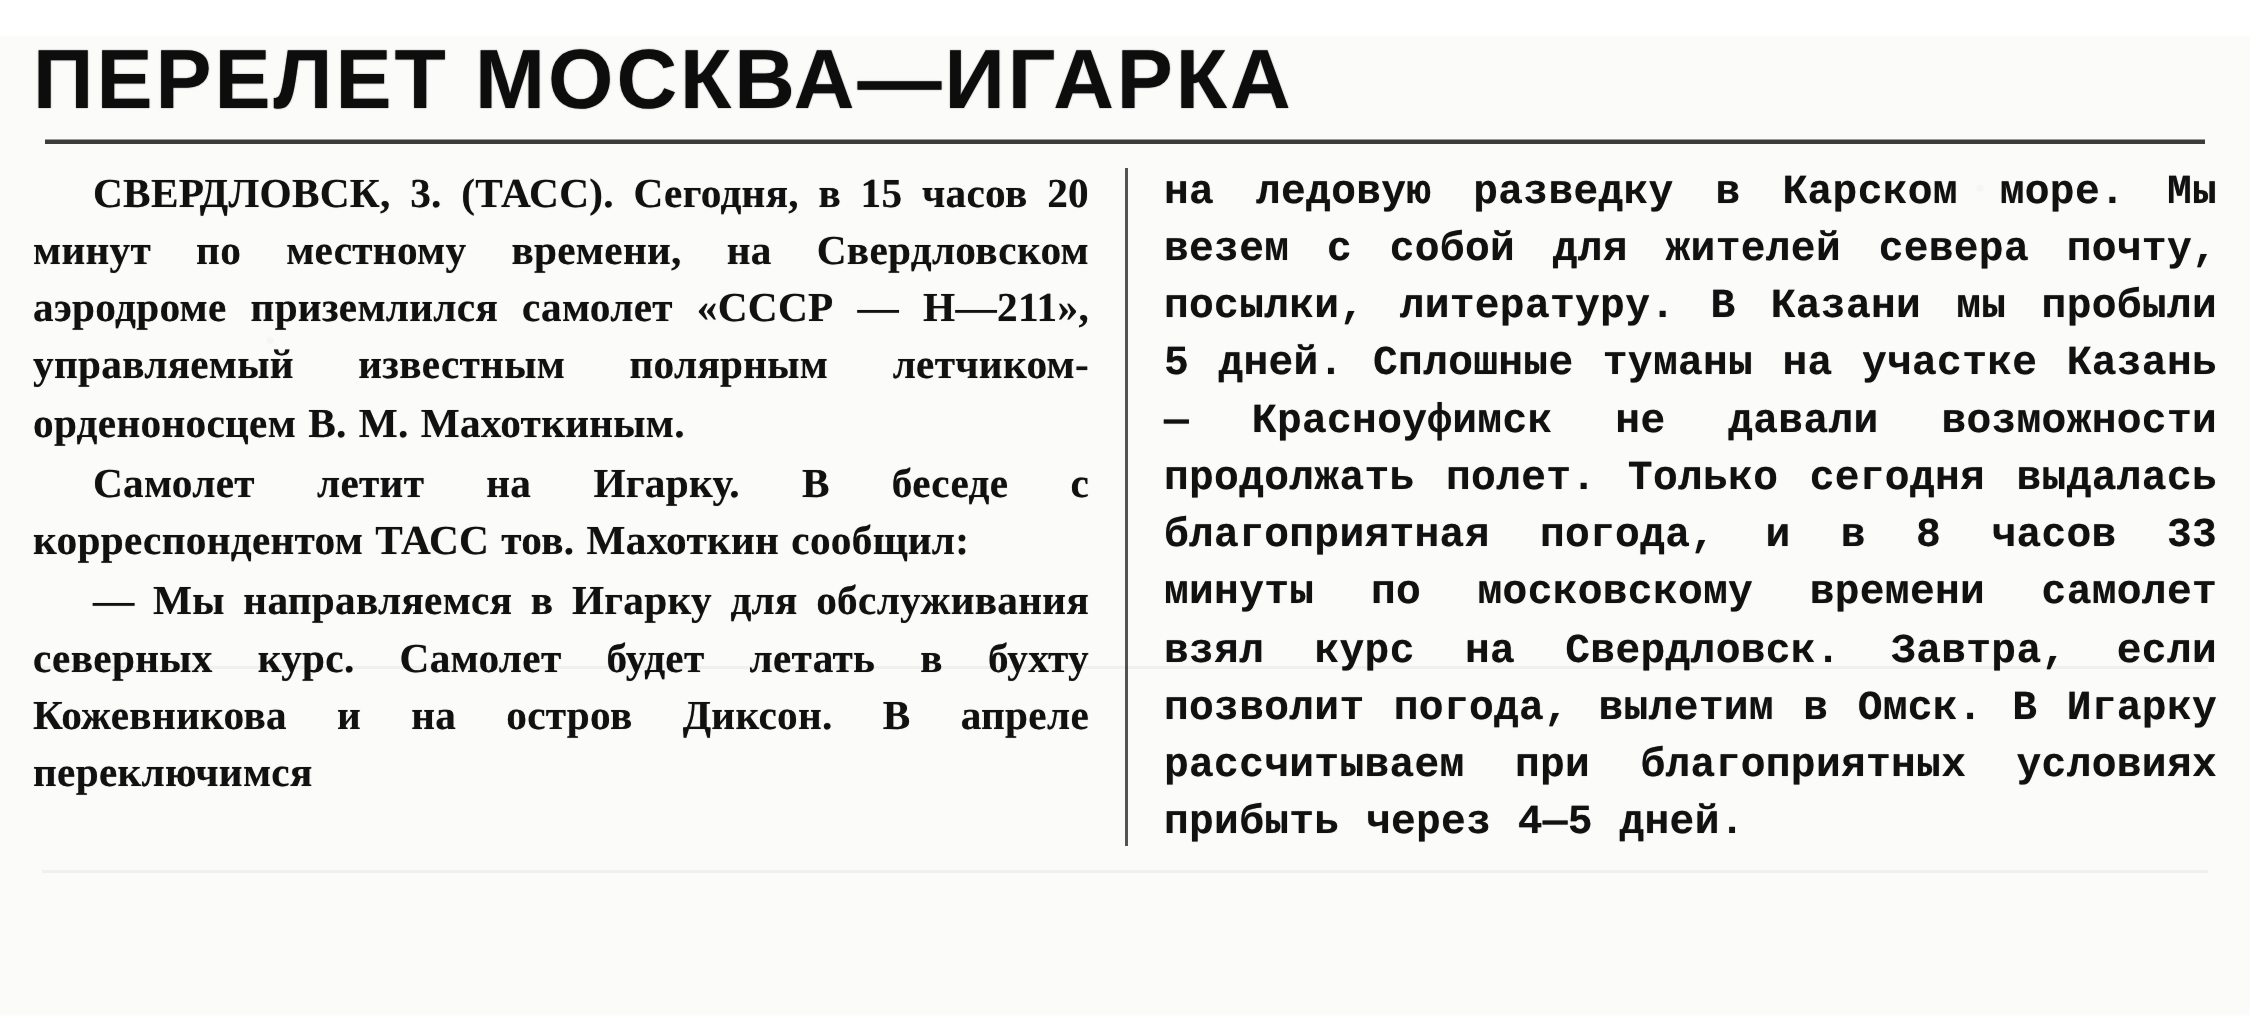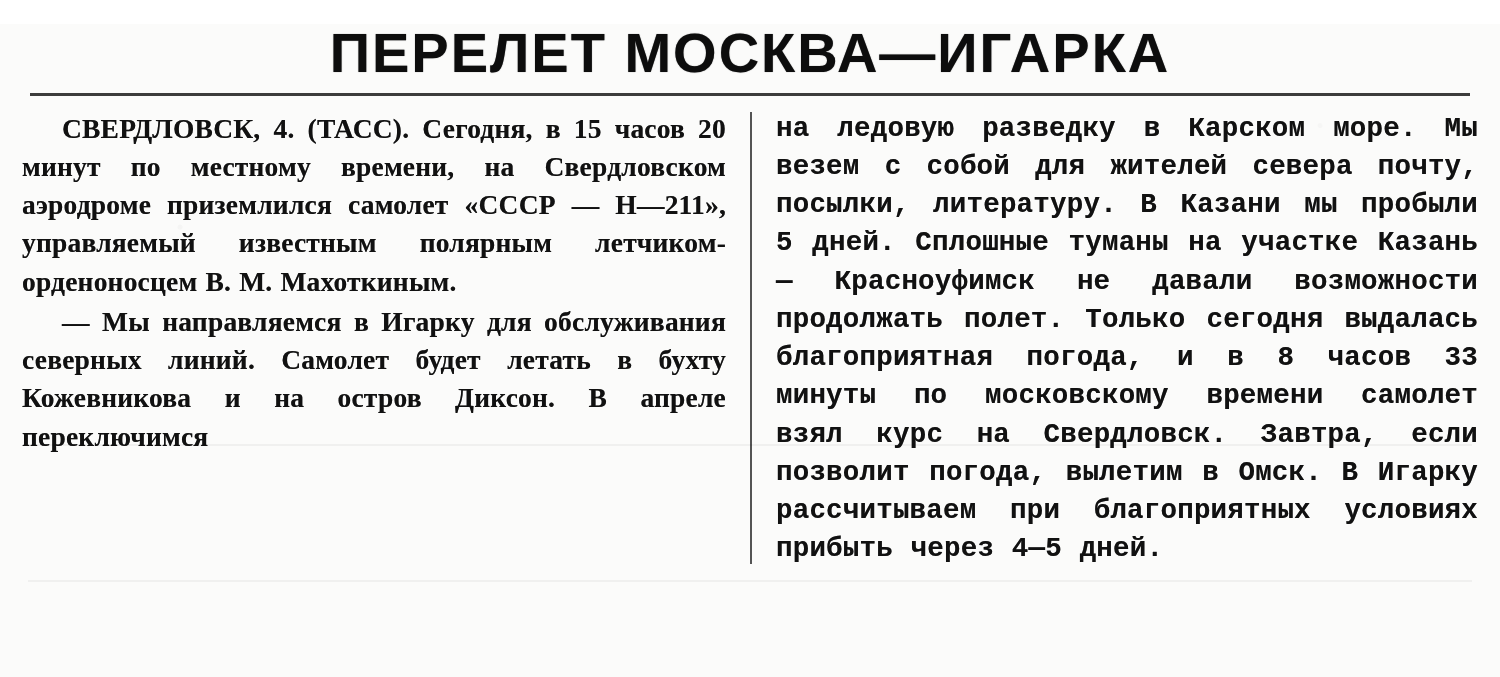--- a/index.html
+++ b/index.html
@@ -21,21 +21,21 @@
     background: #fbfbfa;
     box-sizing: border-box;
     padding: 0 22px;
     
     background-image:
       radial-gradient(circle at 12% 30%, rgba(0,0,0,0.025) 0 2px, transparent 3px),
       radial-gradient(circle at 63% 72%, rgba(0,0,0,0.02) 0 2px, transparent 3px),
       radial-gradient(circle at 88% 15%, rgba(0,0,0,0.02) 0 2px, transparent 3px);
   }
   .headline {
-    text-align: center;
+    text-align: left;
     font-family: "Liberation Sans", sans-serif;
     font-weight: 700;
     font-size: 56px;
     letter-spacing: 2px;
     line-height: 1.05;
     margin: 24px 0 10px 0;
     color: #0d0d0d;
     text-shadow: 0 0 1px rgba(0,0,0,0.55);
     -webkit-font-smoothing: none;
   }
@@ -108,22 +108,23 @@
 
   <h1 class="headline">ПЕРЕЛЕТ МОСКВА—ИГАРКА</h1>
 
   <div class="rule-top"></div>
 
   <div class="columns">
 
     <div class="divider"></div>
 
     <div class="col col-left">
-      <p class="indent lead">СВЕРДЛОВСК, 4. (ТАСС). Сегодня, в 15 часов 20 минут по местному времени, на Свердловском аэродроме приземлился самолет «СССР — Н—211», управляемый известным полярным летчиком-орденоносцем В. М. Махоткиным.</p>
-      <p class="indent">— Мы направляемся в Игарку для обслуживания северных линий. Самолет будет летать в бухту Кожевникова и на остров Диксон. В апреле переключимся</p>
+      <p class="indent lead">СВЕРДЛОВСК, 3. (ТАСС). Сегодня, в 15 часов 20 минут по местному времени, на Свердловском аэродроме приземлился самолет «СССР — Н—211», управляемый известным полярным летчиком-орденоносцем В. М. Махоткиным.</p>
+      <p class="indent">Самолет летит на Игарку. В беседе с корреспондентом ТАСС тов. Махоткин сообщил:</p>
+      <p class="indent">— Мы направляемся в Игарку для обслуживания северных курс. Самолет будет летать в бухту Кожевникова и на остров Диксон. В апреле переключимся</p>
     </div>
 
     <div class="col col-right">
       <p class="noindent">на ледовую разведку в Карском море. Мы везем с собой для жителей севера почту, посылки, литературу. В Казани мы пробыли 5 дней. Сплошные туманы на участке Казань — Красноуфимск не давали возможности продолжать полет. Только сегодня выдалась благоприятная погода, и в 8 часов 33 минуты по московскому времени самолет взял курс на Свердловск. Завтра, если позволит погода, вылетим в Омск. В Игарку рассчитываем при благоприятных условиях прибыть через 4—5 дней.</p>
     </div>
 
   </div>
 
   <div class="smear" style="top:420px"></div>
   <div class="smear" style="top:556px"></div>

